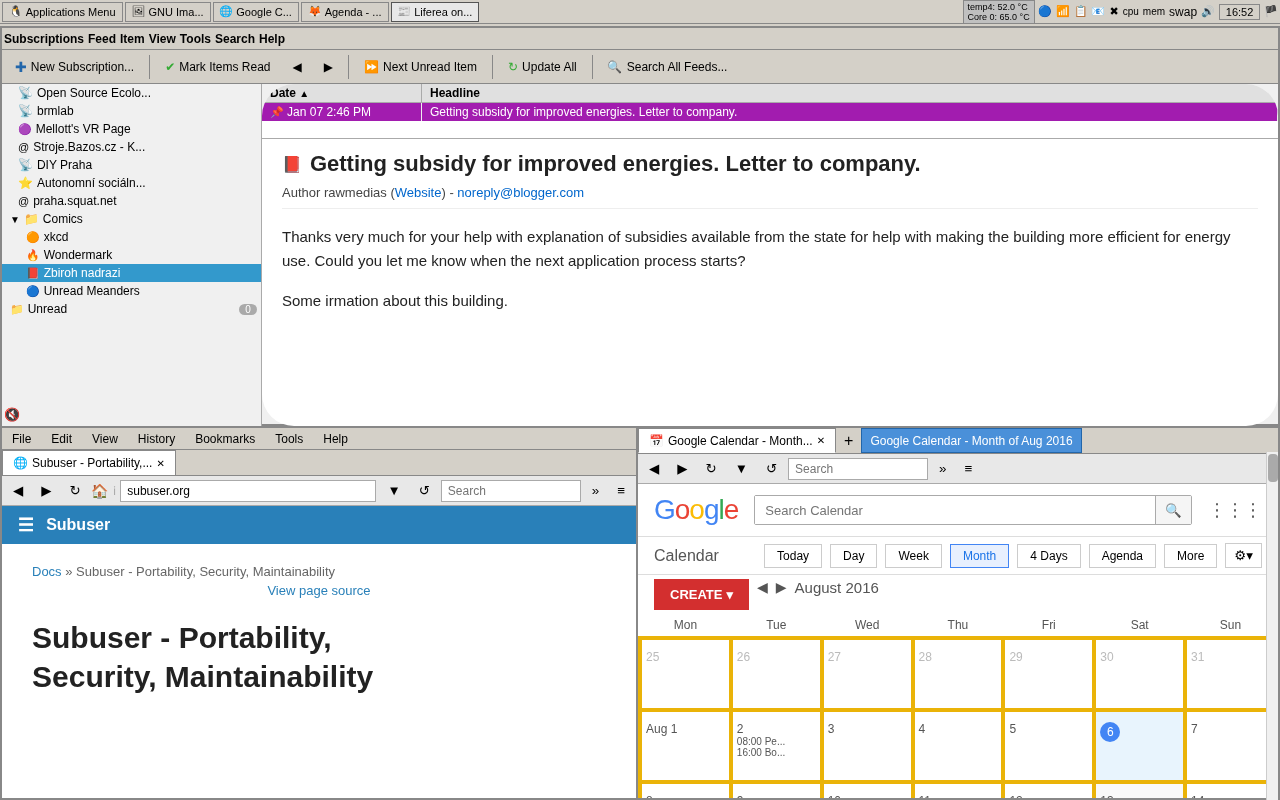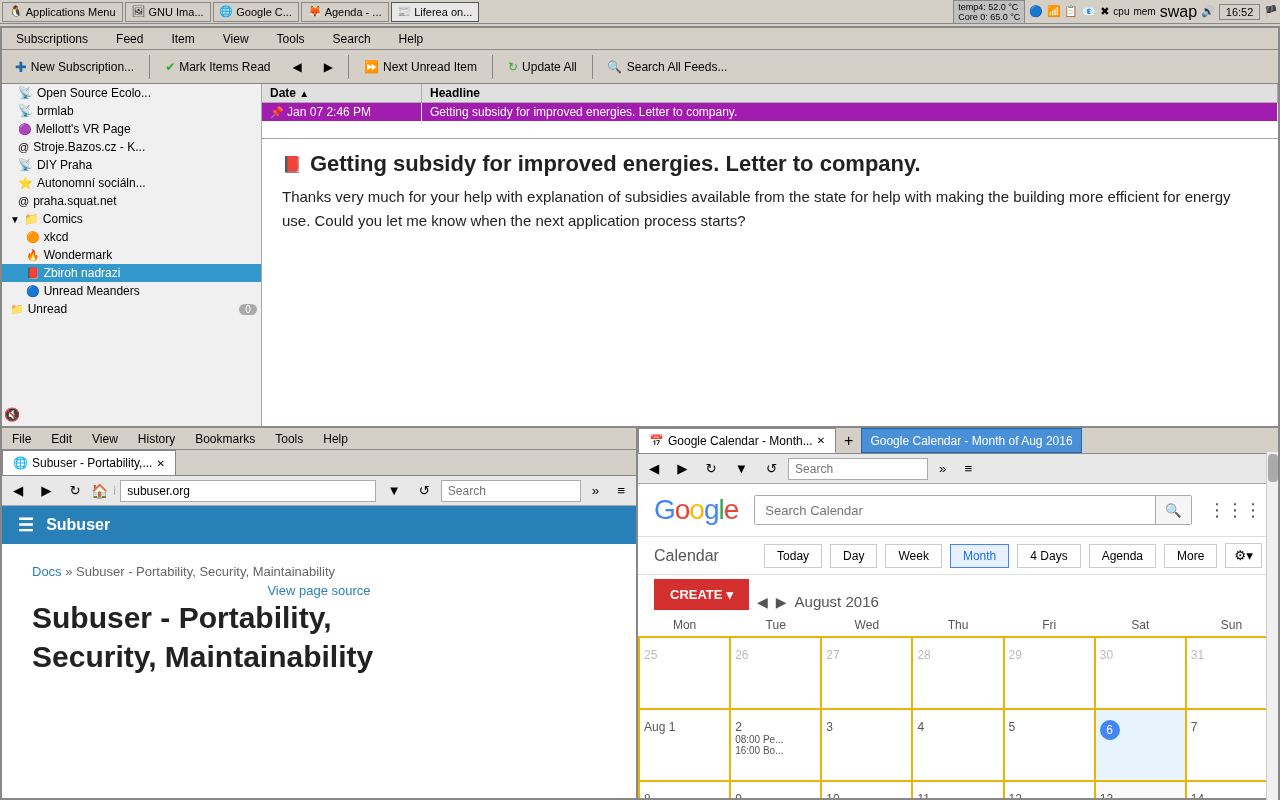--- a/index.html
+++ b/index.html
@@ -23,21 +23,21 @@
     
     .liferea-container {
       position: absolute; top: 26px; left: 0; right: 0; height: 400px;
       background: #f0f0f0; border: 2px solid #888;
     }
     .liferea-menubar {
       display: flex; align-items: center; height: 22px; background: #d4d0c8;
       font-size: 12px; border-bottom: 1px solid #888;
     }
     .liferea-menubar span {
-      padding: 2px 14px; cursor: pointer;
+      padding: 2px 2px; cursor: pointer; font-weight: bold;
     }
     .liferea-toolbar {
       display: flex; align-items: center; height: 34px; background: #d4d0c8;
       border-bottom: 1px solid #888; gap: 4px; padding: 0 4px;
     }
     .toolbar-btn {
       display: flex; align-items: center; gap: 4px; padding: 3px 8px;
       background: #d4d0c8; border: 1px solid transparent; cursor: pointer;
       font-size: 12px;
     }
@@ -59,21 +59,21 @@
     .sidebar-item.active { background: #3399cc; color: white; }
     .sidebar-item.indent1 { padding-left: 16px; }
     .sidebar-item.indent2 { padding-left: 24px; }
     .unread-count {
       margin-left: auto; background: #aaa; color: white; border-radius: 8px;
       padding: 0 5px; font-size: 10px; min-width: 18px; text-align: center;
     }
 
     
     .liferea-content {
-      flex: 1; display: flex; flex-direction: column; overflow: hidden;
+      flex: 1; display: flex; flex-direction: column; overflow: hidden; border-radius: 32px;
     }
     .article-list {
       height: 55px; border-bottom: 1px solid #aaa; overflow-y: auto;
       background: white;
     }
     .article-list-header {
       display: flex; background: #e0e0e0; border-bottom: 1px solid #aaa;
       font-size: 12px; font-weight: bold;
     }
     .article-list-header .col { padding: 2px 8px; border-right: 1px solid #aaa; }
@@ -144,21 +144,21 @@
     }
     .browser-content { flex: 1; overflow-y: auto; background: white; }
     .subuser-header {
       background: #2980b9; color: white; padding: 8px 16px;
       font-size: 16px; font-weight: bold; display: flex; align-items: center;
     }
     .hamburger { font-size: 18px; margin-right: 12px; cursor: pointer; }
     .subuser-body { padding: 20px 30px; }
     .breadcrumb { font-size: 13px; color: #666; margin-bottom: 4px; }
     .breadcrumb a { color: #2980b9; text-decoration: none; }
-    .view-source { color: #2980b9; text-decoration: none; font-size: 13px; cursor: pointer; display: block; text-align: center; }
+    .view-source { color: #2980b9; text-decoration: none; font-size: 13px; cursor: pointer; display: block; text-align: center; margin-bottom: 20px; }
     .page-title { font-size: 30px; font-weight: bold; color: #222; line-height: 1.3; }
 
     
     .browser-right {
       flex: 1; height: 100%; background: white; border: 2px solid #888; border-left: none;
       display: flex; flex-direction: column;
     }
     .gcal-tabbar {
       display: flex; align-items: stretch; height: 26px; background: #d4d0c8;
       border-bottom: 1px solid #888;
@@ -222,21 +222,21 @@
     }
     .month-nav-btn { background: none; border: none; cursor: pointer; font-size: 14px; color: #555; }
     .month-label { font-size: 15px; color: #555; }
 
     .gcal-calendar { width: 100%; border-collapse: collapse; font-size: 12px; }
     .gcal-calendar th {
       text-align: center; padding: 4px; font-weight: normal; color: #555;
       border-bottom: 1px solid #ddd;
     }
     .gcal-calendar td {
-      border: 2px solid #eab308; vertical-align: top; padding: 10px 4px;
+      border: 4px solid #eab308; vertical-align: top; padding: 10px 4px;
       height: 72px; width: 85px; font-size: 12px;
     }
     .day-num { font-size: 12px; color: #555; cursor: pointer; text-align: center; }
     .day-num.other-month { color: #bbb; }
     .cal-event-time { font-size: 10px; color: #555; }
     .sat-col { background: #f9f9f9; }
   </style>
 </head>
 <body>
 
@@ -264,21 +264,21 @@
   <div class="taskbar-right">
     <span class="temp-info" style="white-space:pre;font-size:9px;">temp4: 52.0 °C
 Core 0: 65.0 °C</span>
     <span>🔵</span>
     <span>📶</span>
     <span>📋</span>
     <span>📧</span>
     <span>✖</span>
     <span style="font-size:10px;">cpu</span>
     <span style="font-size:10px;">mem</span>
-    <span style="font-size:16px;">swap</span>
+    <span style="font-size:12px;">swap</span>
     <span>🔊</span>
     <span class="clock">16:52</span>
     <span>🏴</span>
   </div>
 </div>
 
 <div class="liferea-container">
 
   <div class="liferea-menubar">
     <span>Subscriptions</span>
@@ -403,22 +403,29 @@
             <span>Getting subsidy for improved energies. Letter to company.</span>
           </div>
         </div>
       </div>
 
       <div class="article-body">
         <div class="article-title">
           <span style="color:#e44;font-size:16px;">📕</span>
           <strong>Getting subsidy for improved energies. Letter to company.</strong>
         </div>
+        <div class="article-author">
+          Author <span>rawmedias</span>
+          (<a href="#">Website</a>)
+          -
+          <a href="#">noreply@blogger.com</a>
+        </div>
         <div class="article-text">
           <p style="margin-bottom:16px;">Thanks very much for your help with explanation of subsidies available from the state for help with making the building more efficient for energy use. Could you let me know when the next application process starts?</p>
+          <p>Some irmation about this building.</p>
         </div>
       </div>
     </div>
   </div>
 </div>
 
 <div style="position:absolute;top:calc(26px + 400px - 24px);left:4px;height:24px;display:flex;align-items:center;">
   🔇
 </div>
 
@@ -515,21 +522,21 @@
         <button class="cal-view-btn">Today</button>
         <button class="cal-view-btn">Day</button>
         <button class="cal-view-btn">Week</button>
         <button class="cal-view-btn active">Month</button>
         <button class="cal-view-btn">4 Days</button>
         <button class="cal-view-btn">Agenda</button>
         <button class="cal-view-btn" style="display:flex;align-items:center;gap:2px;">More</button>
         <button class="gcal-settings-btn">⚙▾</button>
       </div>
 
-      <div style="display:flex;align-items:flex-end;padding:4px 16px;gap:8px;">
+      <div style="display:flex;align-items:flex-start;padding:4px 16px;gap:8px;">
         <button class="create-btn">
           <span>CREATE</span>
           <span>▾</span>
         </button>
         <button class="month-nav-btn">◀</button>
         <button class="month-nav-btn">▶</button>
         <span class="month-label">August 2016</span>
       </div>
 
       <table class="gcal-calendar">

